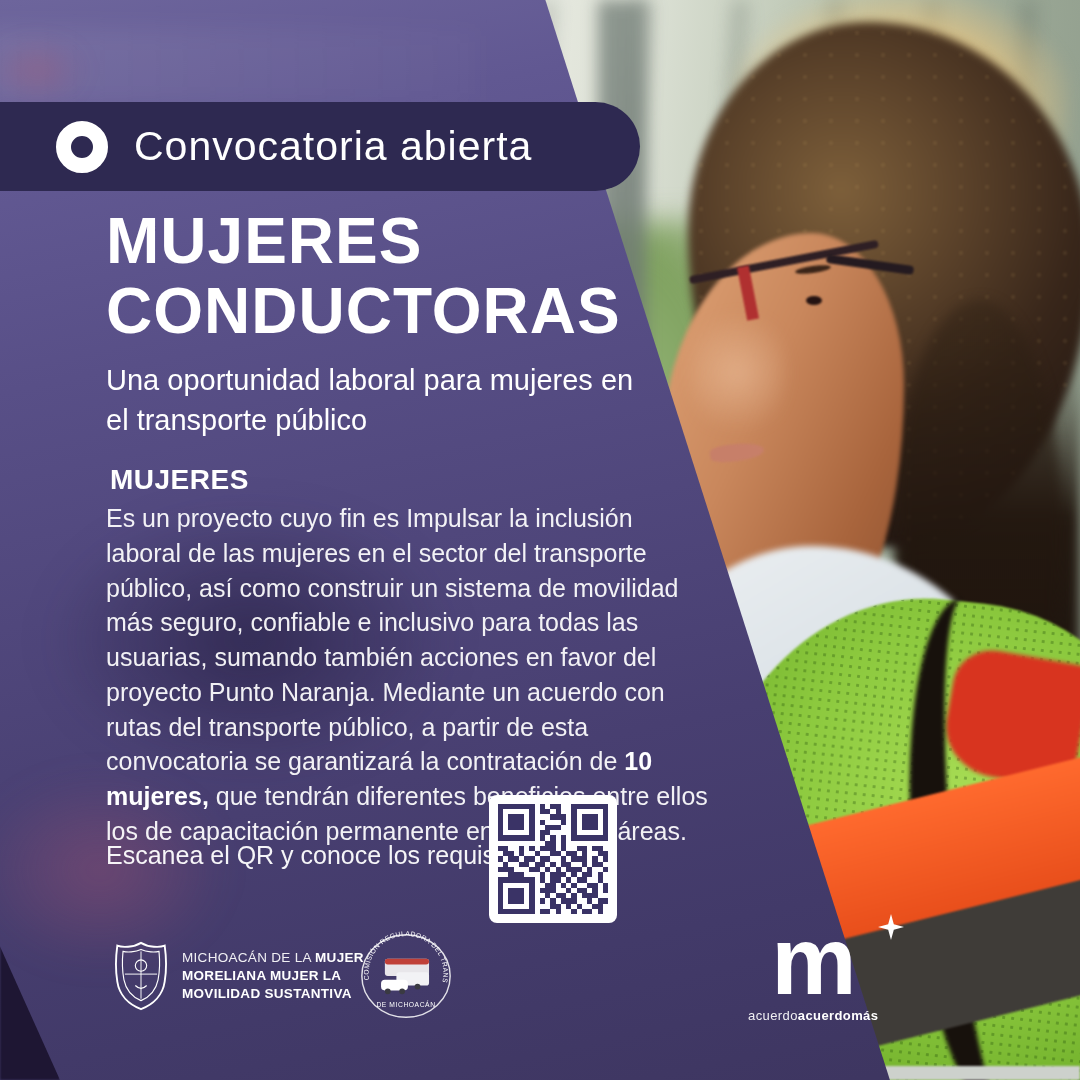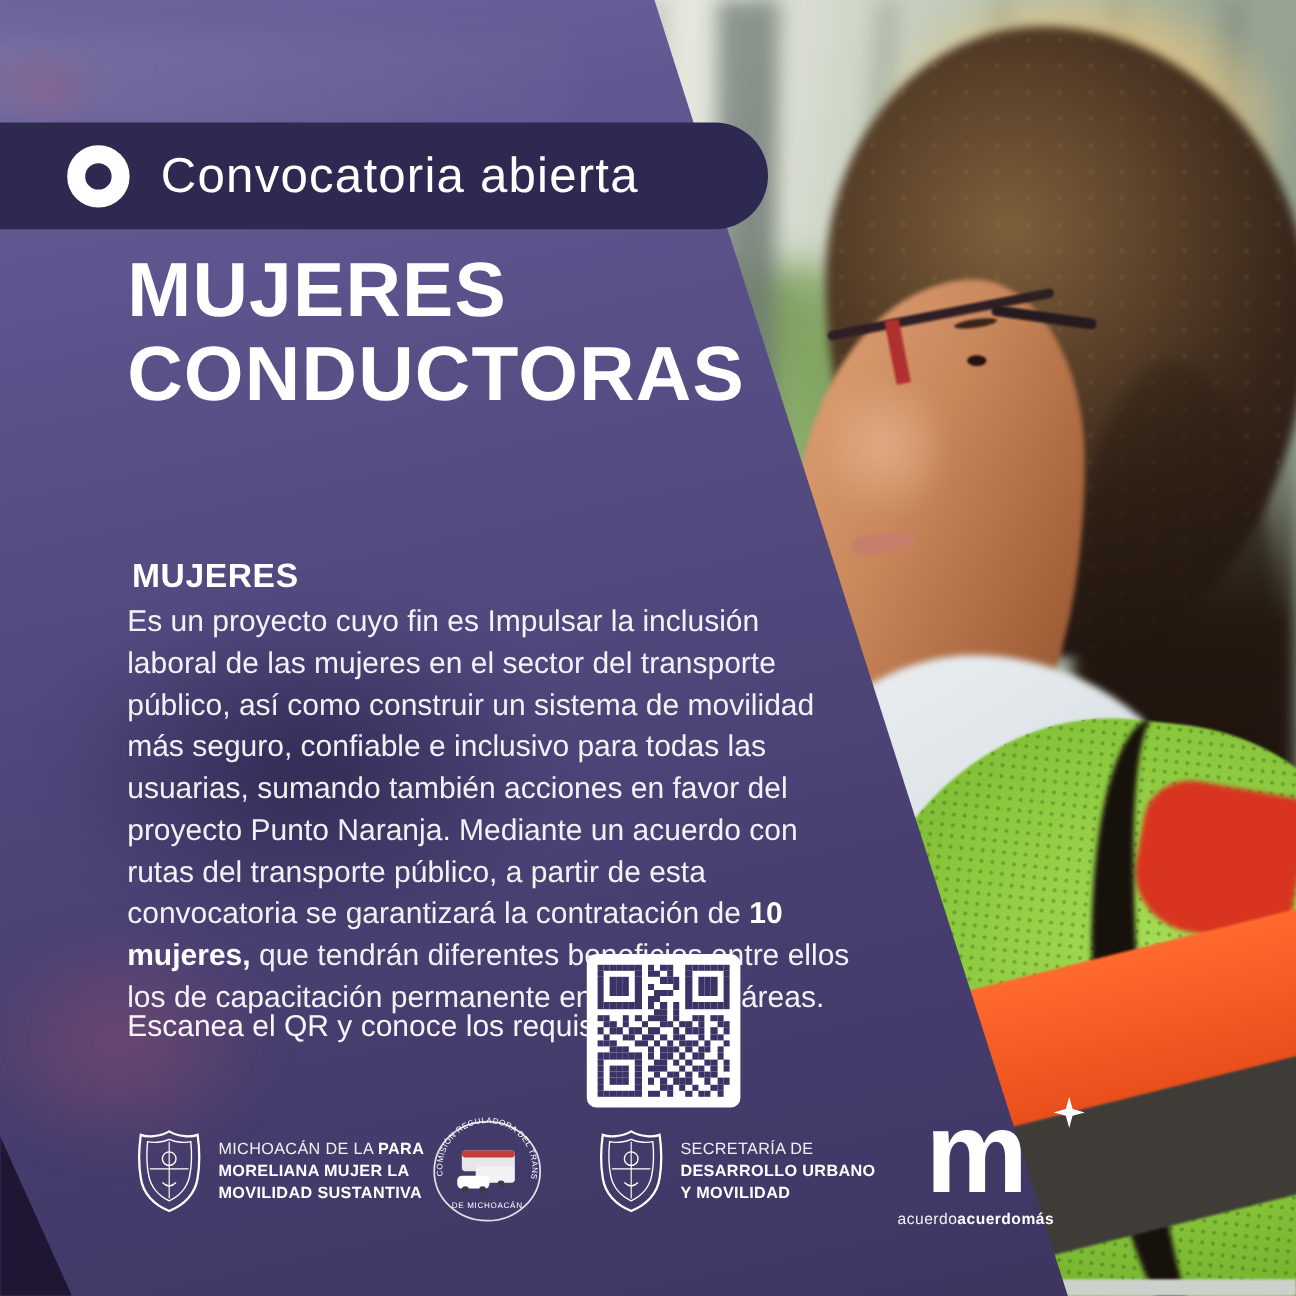--- a/index.html
+++ b/index.html
@@ -135,20 +135,22 @@
     <div class="abs corner-wedge"></div>
   </div>
 
   <div class="abs badge">
     <span class="badge-icon"></span>
     <span class="badge-label">Convocatoria abierta</span>
   </div>
 
   <div class="abs title">MUJERES
 CONDUCTORAS</div>
+  <div class="abs subtitle">Una oportunidad laboral para mujeres en
+el transporte público</div>
 
   <div class="abs obj-h">MUJERES</div>
   <p class="abs obj-p"><span>Es un proyecto cuyo fin es Impulsar la inclusión laboral de las mujeres en el sector del transporte público, así como construir un sistema de movilidad más seguro, confiable e inclusivo para todas las usuarias, sumando también acciones en favor del proyecto Punto Naranja. Mediante un acuerdo con rutas del transporte público, a partir de esta convocatoria se garantizará la contratación de </span><b>10 mujeres,</b><span> que tendrán diferentes beneficios entre ellos los de capacitación permanente en diferentes áreas.</span></p>
 
   <div class="abs qr-caption">Escanea el QR y conoce los requisitos.</div>
   <div class="abs qr">
     <div class="qr-grid">
         <i style="grid-area: 1 / 1;"></i>
         <i style="grid-area: 1 / 2;"></i>
         <i style="grid-area: 1 / 3;"></i>
@@ -396,21 +398,21 @@
   <div class="abs logo logo-mujer">
     <svg class="crest" width="58" height="72" viewBox="0 0 60 76">
       <path d="M30 3 C38 8 50 8 55 6 C57 20 57 32 55 44 C53 58 43 68 30 73 C17 68 7 58 5 44 C3 32 3 20 5 6 C10 8 22 8 30 3 Z" fill="none" stroke="#fff" stroke-width="2"></path>
       <path d="M30 10 C36 13 45 13 49 12 C50 22 50 32 48 42 C46 52 39 60 30 64 C21 60 14 52 12 42 C10 32 10 22 11 12 C15 13 24 13 30 10 Z" fill="none" stroke="#fff" stroke-width="1.2"></path>
       <line x1="30" y1="12" x2="30" y2="62" stroke="#fff" stroke-width="1"></line>
       <line x1="13" y1="36" x2="47" y2="36" stroke="#fff" stroke-width="1"></line>
       <circle cx="30" cy="27" r="6" fill="none" stroke="#fff" stroke-width="1.2"></circle>
       <path d="M24 48 Q30 54 36 48" fill="none" stroke="#fff" stroke-width="1.2"></path>
     </svg>
     <div class="logo-text">
-      <div><span class="lt-light">MICHOACÁN DE LA </span><span class="lt-bold">PARA</span></div>
+      <div><span class="lt-light">MICHOACÁN DE LA </span><span class="lt-bold">MUJER</span></div>
       <div class="lt-bold">MORELIANA MUJER LA</div>
       <div class="lt-bold">MOVILIDAD SUSTANTIVA</div>
     </div>
   </div>
 
   <div class="abs logo-crt">
     <svg width="100" height="96" viewBox="0 0 100 100">
       <defs>
         <path id="arcTop" d="M 12 56 A 39 39 0 1 1 88 56" fill="none"></path>
       </defs>
@@ -424,35 +426,20 @@
         <rect x="40" y="46" width="34" height="14" rx="3" fill="#f2f2f5"></rect>
         <rect x="24" y="54" width="28" height="11" rx="4" fill="#ffffff"></rect>
         <circle cx="31" cy="66" r="3" fill="#3a3a42"></circle>
         <circle cx="46" cy="66" r="3" fill="#3a3a42"></circle>
         <circle cx="62" cy="61" r="3" fill="#3a3a42"></circle>
       </g>
       <text x="50" y="82" text-anchor="middle" font-size="7" fill="#fff" letter-spacing="0.6" font-family="Liberation Sans, sans-serif">DE MICHOACÁN</text>
     </svg>
   </div>
 
-  <div class="abs logo logo-sdum">
-    <svg class="crest" width="58" height="72" viewBox="0 0 60 76">
-      <path d="M30 3 C38 8 50 8 55 6 C57 20 57 32 55 44 C53 58 43 68 30 73 C17 68 7 58 5 44 C3 32 3 20 5 6 C10 8 22 8 30 3 Z" fill="none" stroke="#fff" stroke-width="2"></path>
-      <path d="M30 10 C36 13 45 13 49 12 C50 22 50 32 48 42 C46 52 39 60 30 64 C21 60 14 52 12 42 C10 32 10 22 11 12 C15 13 24 13 30 10 Z" fill="none" stroke="#fff" stroke-width="1.2"></path>
-      <line x1="30" y1="12" x2="30" y2="62" stroke="#fff" stroke-width="1"></line>
-      <line x1="13" y1="36" x2="47" y2="36" stroke="#fff" stroke-width="1"></line>
-      <circle cx="30" cy="27" r="6" fill="none" stroke="#fff" stroke-width="1.2"></circle>
-      <path d="M24 48 Q30 54 36 48" fill="none" stroke="#fff" stroke-width="1.2"></path>
-    </svg>
-    <div class="logo-text">
-      <div class="lt-light">SECRETARÍA DE</div>
-      <div class="lt-bold">DESARROLLO URBANO</div>
-      <div class="lt-bold">Y MOVILIDAD</div>
-    </div>
-  </div>
 
   <div class="abs logo-morelia">
     <span class="m-glyph">m</span>
     <svg class="m-spark" width="26" height="26" viewBox="0 0 24 24">
       <path d="M12 0 L14.6 9.4 L24 12 L14.6 14.6 L12 24 L9.4 14.6 L0 12 L9.4 9.4 Z" fill="#fff"></path>
     </svg>
     <div class="m-tagline">
       <span class="lt-light">acuerdo</span><span class="lt-bold">acuerdo</span><span class="lt-bold">más</span>
     </div>
   </div>

